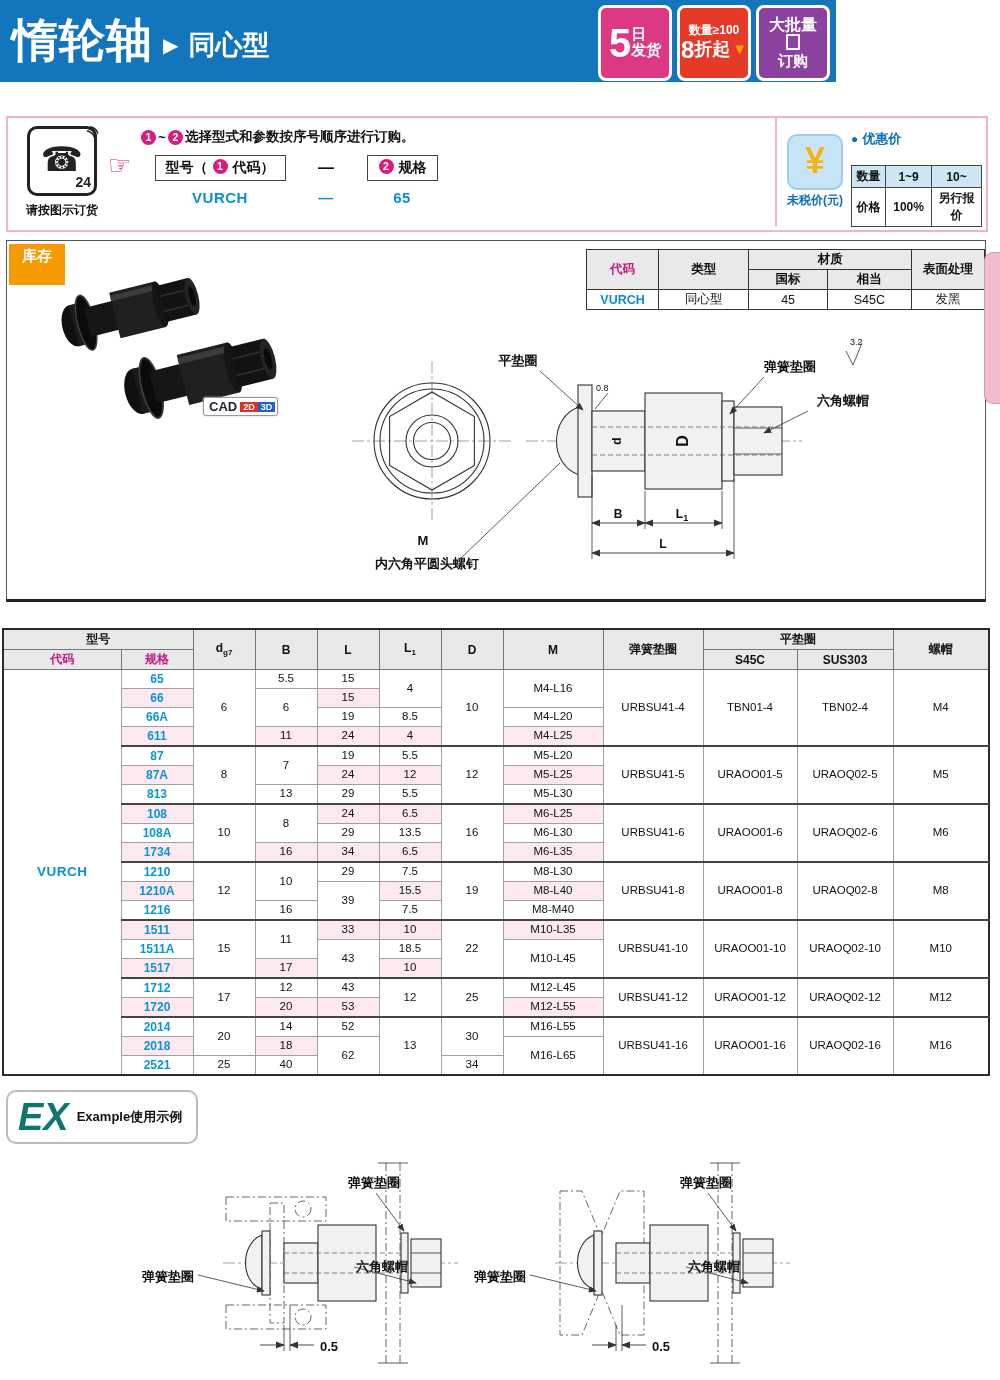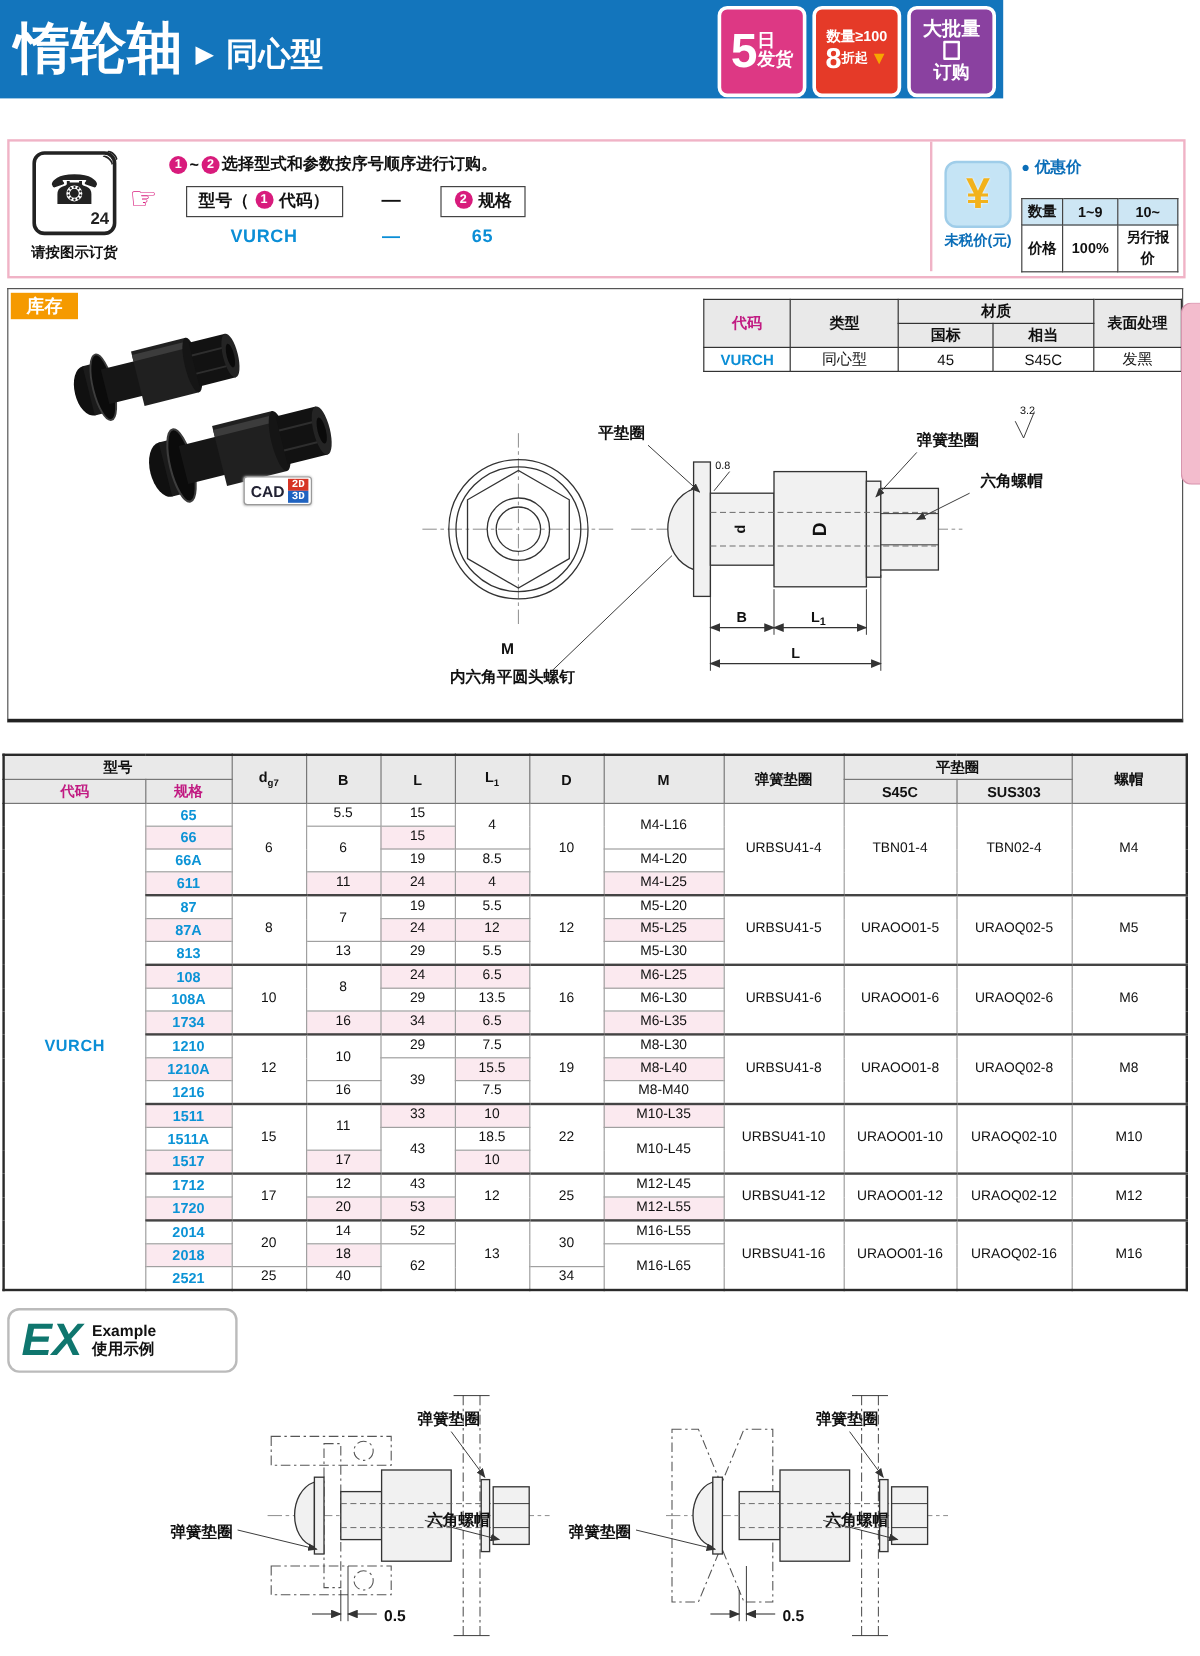--- a/index.html
+++ b/index.html
@@ -16,21 +16,21 @@
          display:flex;flex-direction:column;align-items:center;justify-content:center;line-height:1.05;}
   .badge-pink{background:#dd3884;}
   .badge-red{background:#e53a28;}
   .badge-purple{background:#8a41a0;}
   .b5row{display:flex;align-items:flex-start;}
   .b5big{font-size:40px;font-weight:900;}
   .b5col{display:flex;flex-direction:column;font-weight:900;font-size:15px;margin-top:4px;}
   .b2top{font-size:12px;font-weight:900;}
   .b2row{display:flex;align-items:center;font-weight:900;}
   .b2big{font-size:24px;}
-  .b2rest{font-size:11px;}
+  .b2rest{font-size:18px;}
   .b2arrow{color:#f7a600;font-size:15px;margin-left:2px;}
   .b3top{font-size:16px;font-weight:900;}
   .b3row{display:flex;align-items:center;gap:3px;font-weight:900;font-size:15px;flex-direction:column;}
   .doc-ic{display:inline-block;width:10px;height:12px;border:2px solid #fff;border-radius:1px;}
   
   .order-box{position:absolute;left:6px;top:116px;width:978px;height:112px;border:2px solid #f0b3c6;background:#fff;}
   .phone-col{position:absolute;left:12px;top:8px;width:84px;text-align:center;}
   .phone-box{position:relative;width:64px;height:64px;margin:0 auto;border:3px solid #222;border-radius:10px;background:#fff;}
   .phone-glyph{font-size:34px;line-height:60px;color:#222;}
   .phone-24{position:absolute;right:3px;bottom:3px;font-size:14px;font-weight:900;color:#222;}
@@ -54,27 +54,27 @@
   .tax-note{position:absolute;left:0px;top:74px;width:76px;text-align:center;font-size:12px;font-weight:bold;color:#0b6eb8;}
   .price-right{position:absolute;left:74px;top:12px;}
   .price-head{font-size:13px;font-weight:bold;color:#0b6eb8;display:flex;align-items:center;gap:4px;}
   .price-head .bullet{font-size:12px;}
   .price-table{border-collapse:collapse;margin-top:17px;font-size:12px;}
   .price-table th,.price-table td{border:1px solid #444;padding:2px 4px;text-align:center;font-weight:bold;}
   .price-table tr:first-child th{background:#cde6f4;}
   .pt-c1{width:36px;}.pt-c2{width:42px;}.pt-c3{width:58px;}
   
   .photo-box{position:absolute;left:6px;top:240px;width:978px;height:358px;border:1px solid #555;border-bottom:3px solid #222;background:#fff;}
-  .stock{position:absolute;left:2px;top:3px;width:56px;height:22px;background:#f59a00;color:#fff;
+  .stock{position:absolute;left:2px;top:3px;width:56px;height:41px;background:#f59a00;color:#fff;
          font-size:15px;font-weight:900;text-align:center;line-height:23px;}
   .photo-svg{position:absolute;left:8px;top:12px;}
   .cad-logo{position:absolute;left:196px;top:156px;display:flex;align-items:center;background:#fff;
             border:1px solid #999;border-radius:3px;padding:1px 2px 1px 5px;box-shadow:0 0 2px #bbb;}
   .cad-txt{font-size:13px;font-weight:900;color:#223;margin-right:3px;}
-  .cad-st{display:flex;flex-direction:column;font-family:Liberation Mono, monospace;}
+  .cad-st{display:flex;flex-direction:row;}
   .cad-2d,.cad-3d{font-size:9px;font-weight:900;color:#fff;padding:0 3px;line-height:10px;}
   .cad-2d{background:#d63425;}
   .cad-3d{background:#2063c0;}
   .mat-table{position:absolute;left:579px;top:8px;border-collapse:collapse;font-size:12.5px;}
   .mat-table th,.mat-table td{border:1px solid #333;text-align:center;padding:1px 4px;height:17px;}
   .mat-table th{background:#e9e9e9;font-weight:bold;}
   .mat-table .mg{color:#c11a82;}
   .mat-table .blue{color:#0b8ed6;font-weight:900;}
   .mc1{width:66px;}.mc2{width:92px;}.mc3{width:78px;}.mc4{width:82px;}.mc5{width:72px;}
   .tech-svg{position:absolute;left:283px;top:82px;}
@@ -98,21 +98,21 @@
   .spec-table sub{font-size:8px;}
   td.w{background:#fff;}
   td.p{background:#fbe9ef;}
   td.spec{color:#0b93d6;font-weight:900;font-size:12px;}
   td.code-cell{color:#0b8ed6;font-weight:900;font-size:13.5px;letter-spacing:0.5px;}
   tr.grp td{border-top:2px solid #444;}
   
   .ex-badge{position:absolute;left:6px;top:1090px;width:178px;height:50px;border:2px solid #bbb;border-radius:10px;
             display:flex;align-items:center;padding-left:10px;gap:8px;background:#fff;}
   .ex-big{color:#0f766e;font-size:38px;font-weight:700;font-style:italic;line-height:1;}
-  .ex-col{display:flex;flex-direction:column;line-height:1.15;}
+  .ex-col{display:flex;flex-direction:row;line-height:1.15;}
   .ex-en{font-size:13px;font-weight:bold;}
   .ex-cn{font-size:13px;font-weight:bold;}
   .ex-draw{position:absolute;top:1145px;}
   #ex0{left:128px;} #ex1{left:460px;}
   .side-tab{position:absolute;right:0;top:252px;width:15px;height:150px;background:#f3bccd;
             border:1px solid #d795ae;border-right:none;border-radius:9px 0 0 9px;}
 </style>
 </head>
 <body>
 

